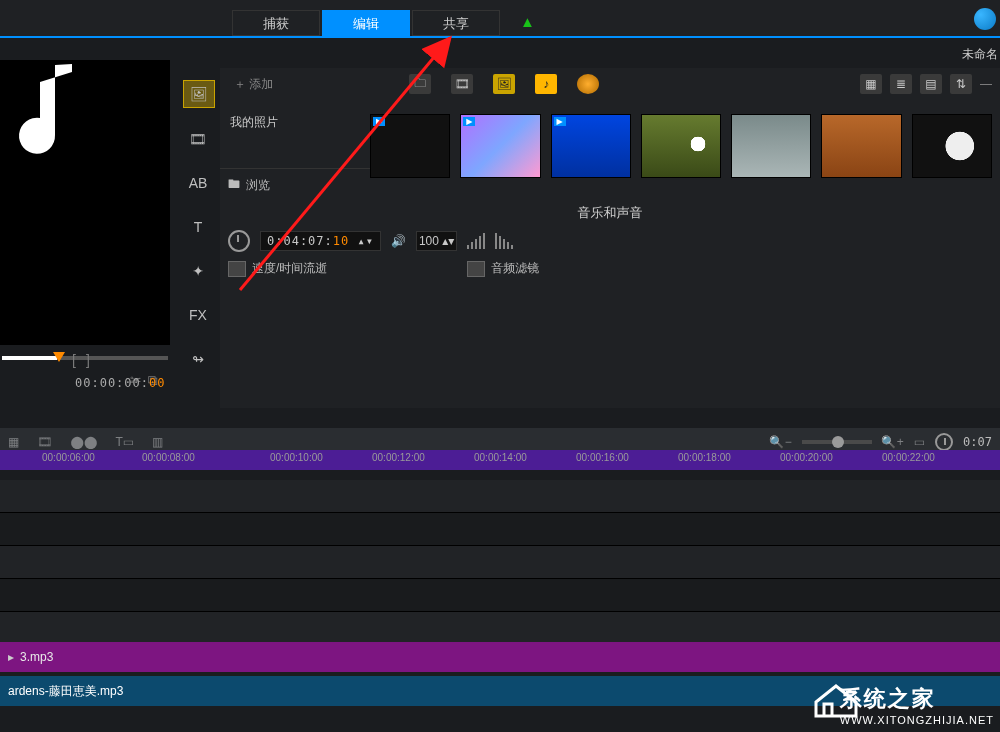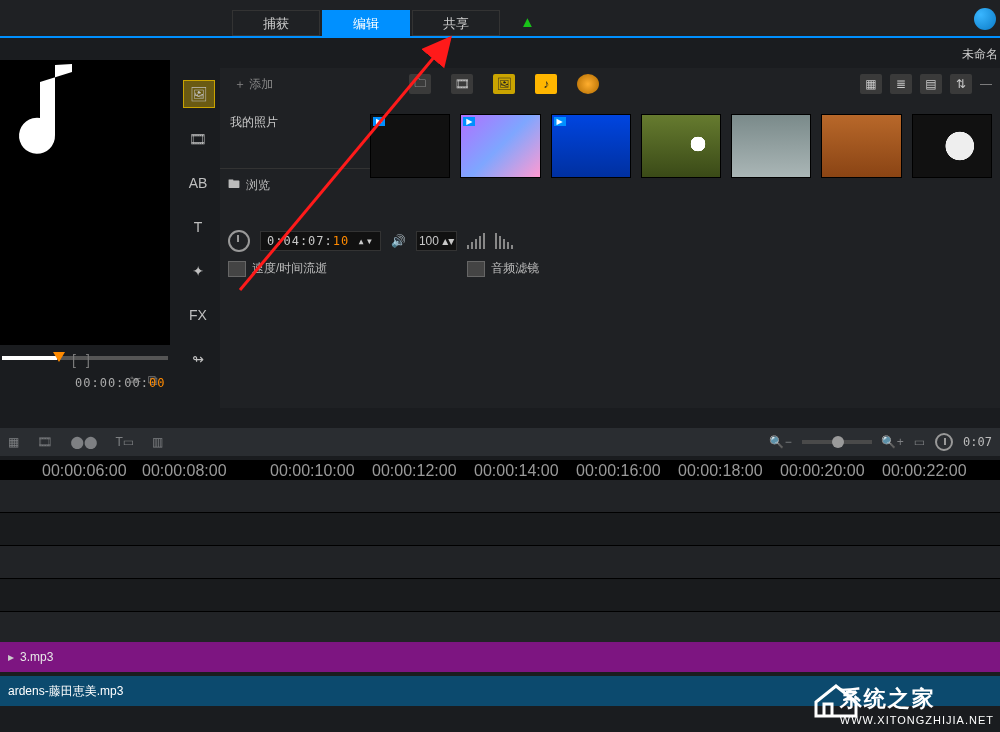--- a/index.html
+++ b/index.html
@@ -62,21 +62,21 @@
   .linkrow{position:absolute;left:8px;top:192px;display:flex;gap:140px;color:#bbb}
   .linkrow .lnk{display:flex;align-items:center;gap:6px}
   .mini-ico{width:16px;height:14px;background:#444;border:1px solid #666}
   
   .tl-tools{position:absolute;left:0;top:428px;right:0;height:28px;background:#2a2d31;display:flex;align-items:center;gap:18px;padding:0 8px;color:#7e8083}
   .tl-tools .zoombox{margin-left:auto;display:flex;align-items:center;gap:10px}
   .ztrack{width:70px;height:4px;background:#4a4a4a;position:relative}
   .ztrack .zthumb{position:absolute;left:30px;top:-4px;width:12px;height:12px;border-radius:50%;background:#9a9a9a}
   .tc-right{font-family:monospace;color:#bbb}
   
-  .ruler{position:absolute;left:0;top:460px;right:0;height:20px;background:#000000;font-size:16px;color:#9a9a9a}
+  .ruler{position:absolute;left:0;top:450px;right:0;height:20px;background:#4c1d95;font-size:10px;color:#9a9a9a}
   .ruler .tick{position:absolute;top:2px;white-space:nowrap}
   .ruler .t1{left:42px}.ruler .t2{left:142px}.ruler .t3{left:270px}.ruler .t4{left:372px}
   .ruler .t5{left:474px}.ruler .t6{left:576px}.ruler .t7{left:678px}.ruler .t8{left:780px}.ruler .t9{left:882px}
   
   .tracks{position:absolute;left:0;top:480px;right:0}
   .layer{height:32px;border-bottom:1px solid #000;background:#212326}
   .layer.dark{background:#191b1d}
   .track-purple{position:absolute;left:0;top:642px;right:0;height:30px;background:#7d1581;color:#e8e8e8;display:flex;align-items:center;padding-left:8px}
   .track-purple .play-tri{color:#ccc;margin-right:6px}
   .track-blue{position:absolute;left:0;top:676px;right:0;height:30px;background:#0c4a6e;color:#fff;display:flex;align-items:center;padding-left:8px}
@@ -172,20 +172,21 @@
         <span class="badge">▶</span>
       </div>
     <div class="thumb t4">
         <div class="dand"></div>
       </div>
     <div class="thumb t5"></div>
     <div class="thumb t6"></div>
     <div class="thumb t7"></div>
   </div>
 
+  <div class="section-title">音乐和声音</div>
 
   <div class="ctrlrow">
     <div class="clock-ico"></div>
     <div class="timebox">
       <span>0:04:07:</span><span style="color:#ff8a00">10</span> ▴▾
     </div>
     <span>🔊</span>
     <div class="volbox"><span>100</span> ▴▾</div>
     <div class="fadebars">
       <span style="height:4px"></span>

